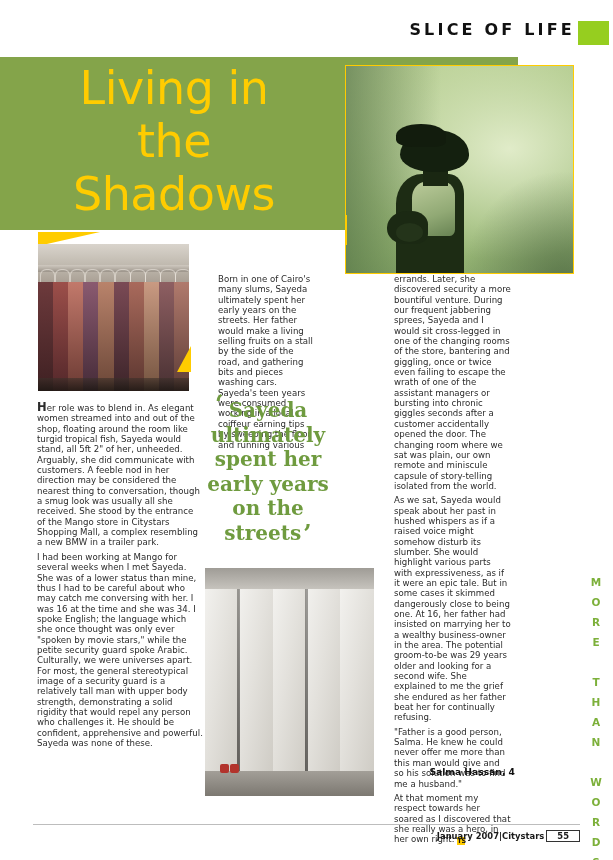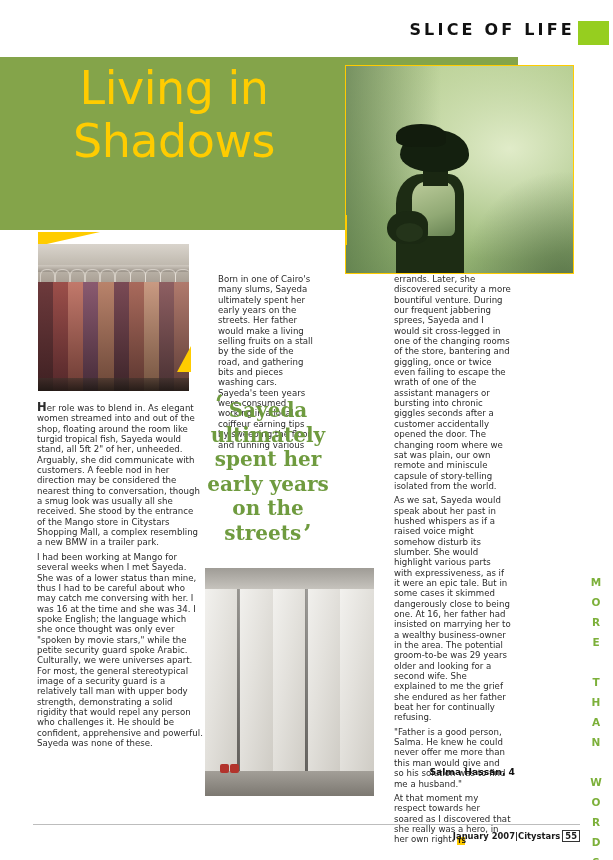--- a/index.html
+++ b/index.html
@@ -378,37 +378,38 @@
     top: 830px;
     font-family: "DejaVu Sans", sans-serif;
     font-weight: bold;
     font-size: 8.4px;
     color: #1a1a1a;
     white-space: nowrap;
   }
   .footer .pagenum {
     display: inline-block;
     border: 1px solid #333;
-    padding: 0 2px;
+    padding: 0 10px;
     margin-left: 2px;
   }
 </style>
 </head>
 <body>
 
 <div id="page">
 
   <div class="masthead">
     <div class="kicker">SLICE OF LIFE</div>
     <div class="kicker-block"></div>
   </div>
 
   <div class="hero">
     <div class="hero-title">
       <div>Living in</div>
+      <div>the</div>
       <div>Shadows</div>
     </div>
 
     <div class="hero-photo">
       <div class="wall-shadow"></div>
       <div class="figure-body"></div>
       <div class="figure-top"></div>
       <div class="figure-arm"></div>
       <div class="figure-hands"></div>
       <div class="figure-neck"></div>

